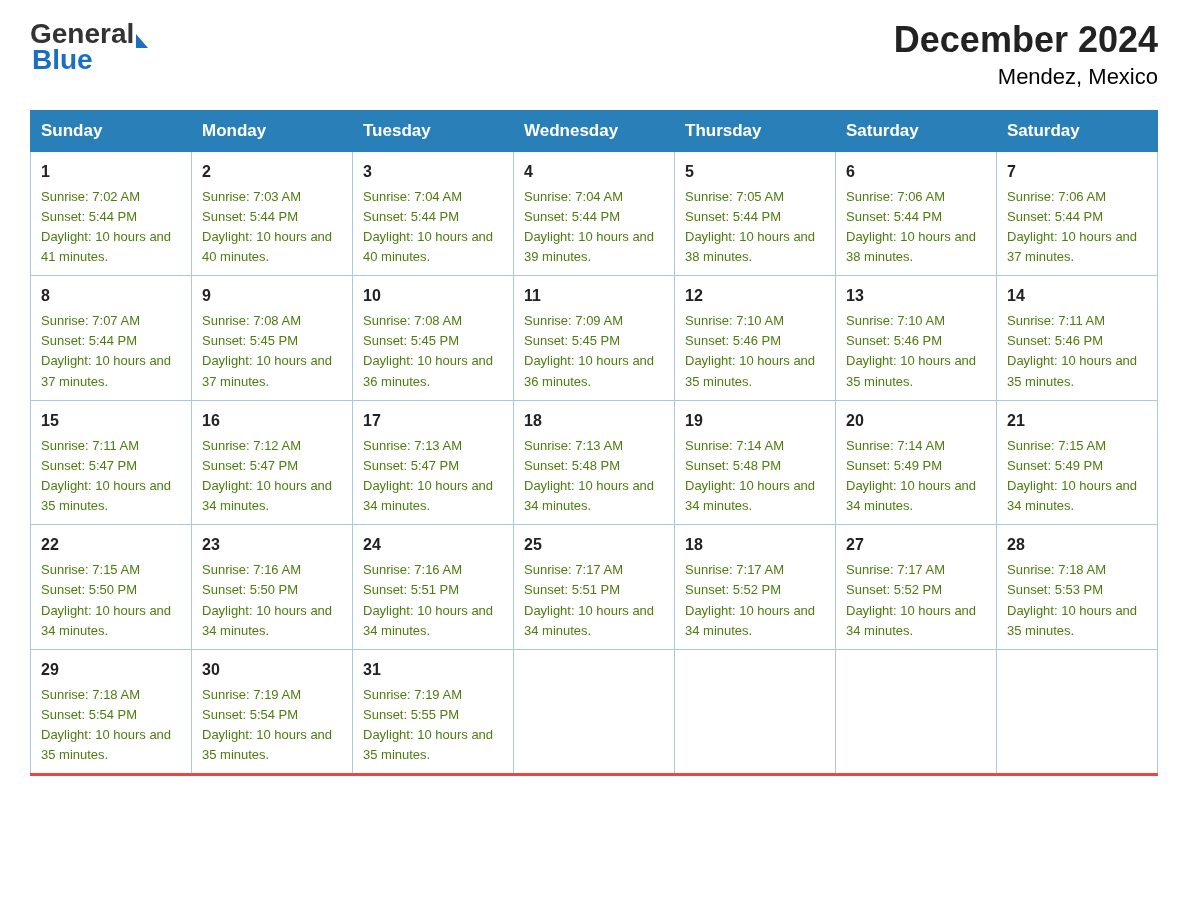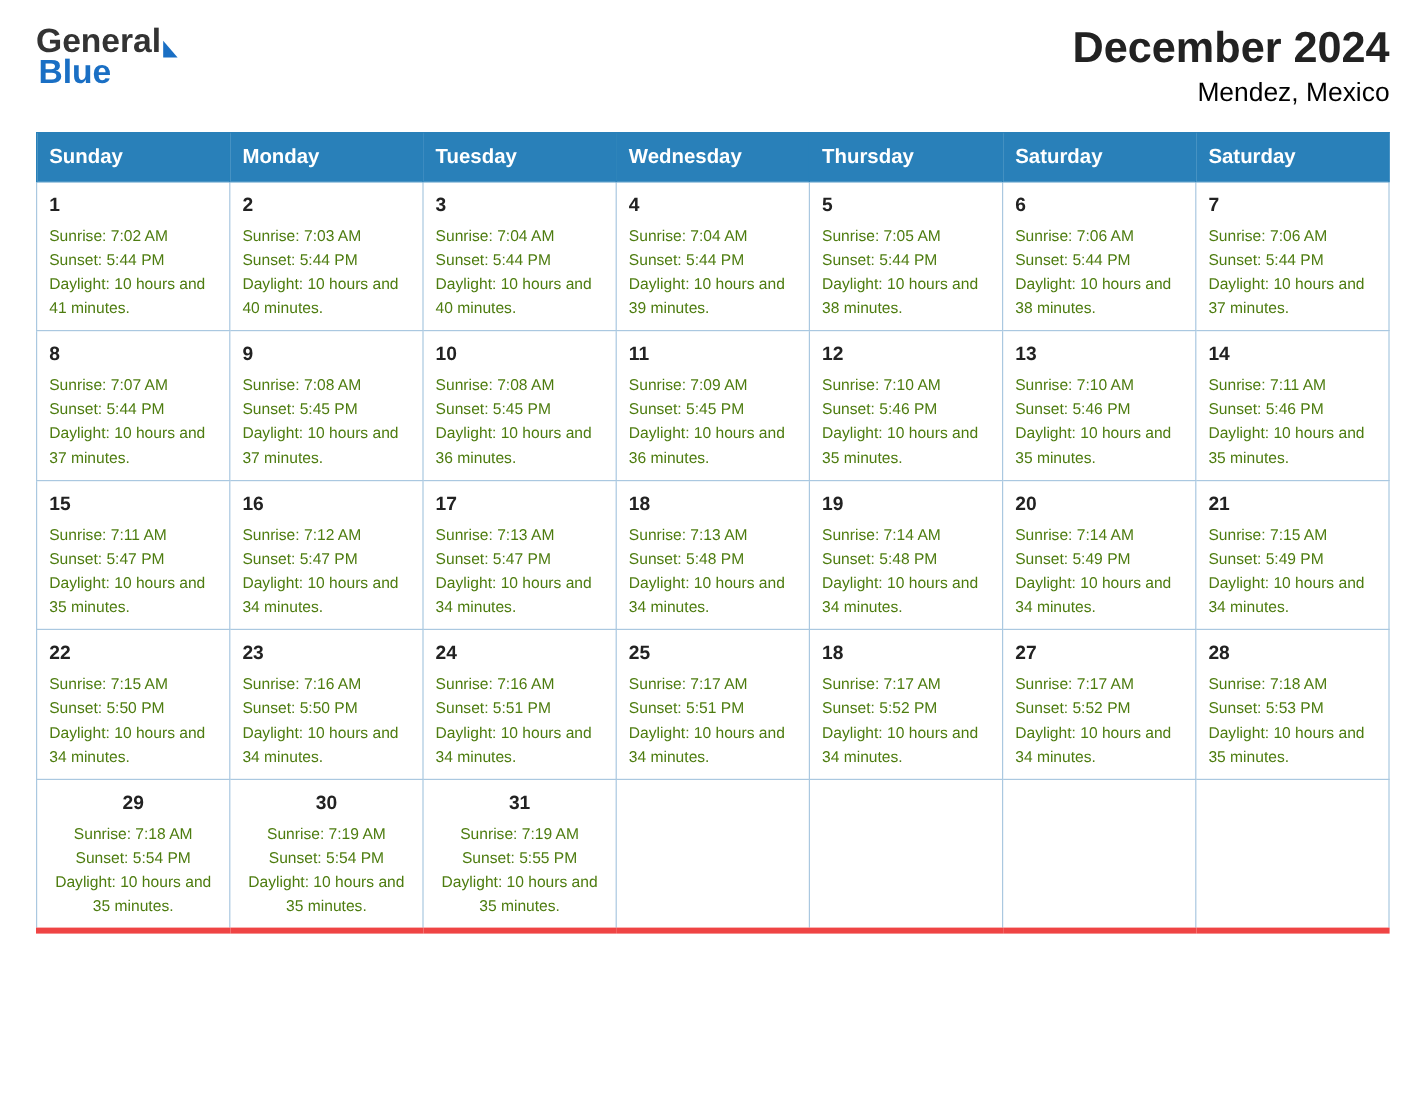--- a/index.html
+++ b/index.html
@@ -92,22 +92,21 @@
     }
     .day-info {
       font-size: 13px;
       color: #4d7c0f;
       line-height: 1.55;
     }
     .empty-cell {
       background: #fff;
     }
     .calendar tr:last-child td {
-      border-bottom: 5px solid #ef4444;
-      text-align: center;
+      border-bottom: 3px solid #ef4444;
     }
   </style>
 </head>
 <body>
 
 <div class="header">
   <div class="logo">
     <div class="logo-text">
       <span class="logo-general">General</span>
         <span class="logo-triangle"></span>

